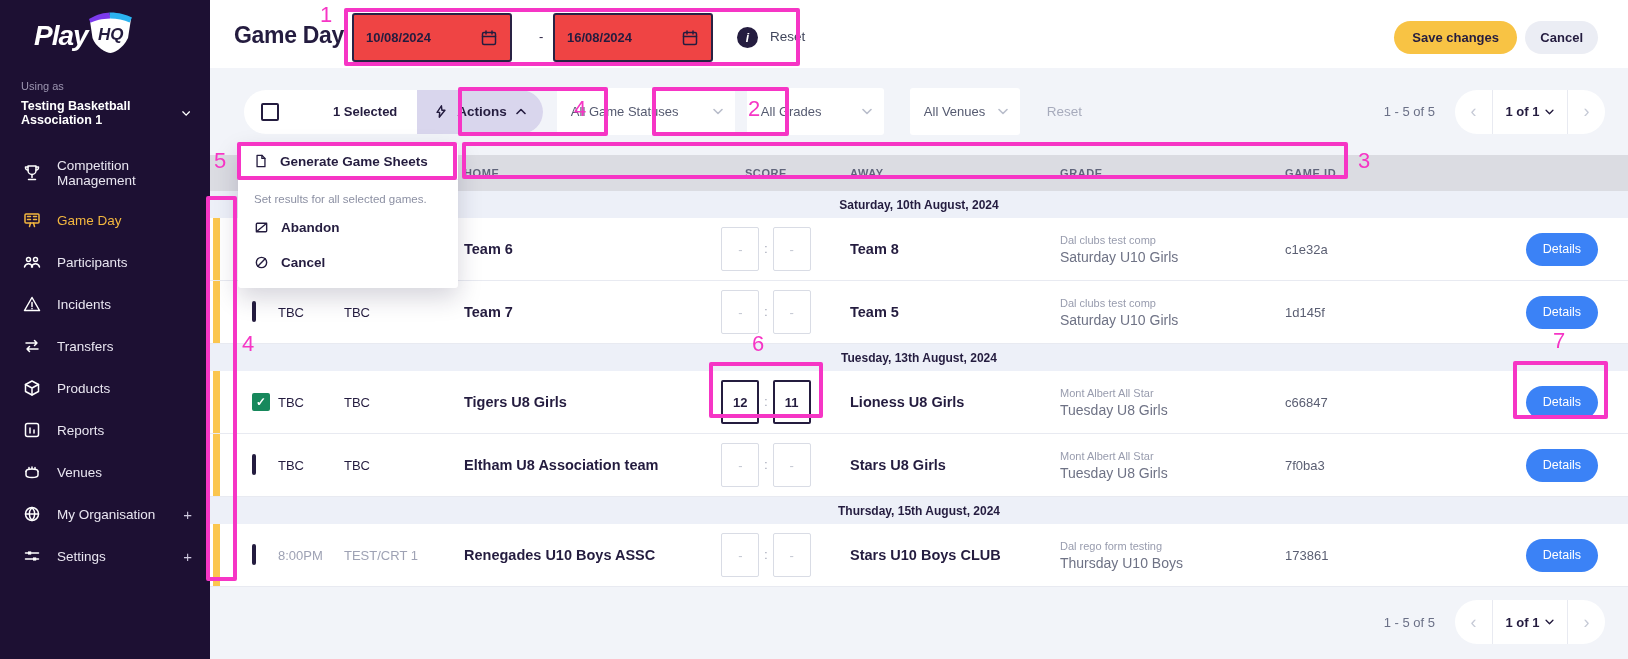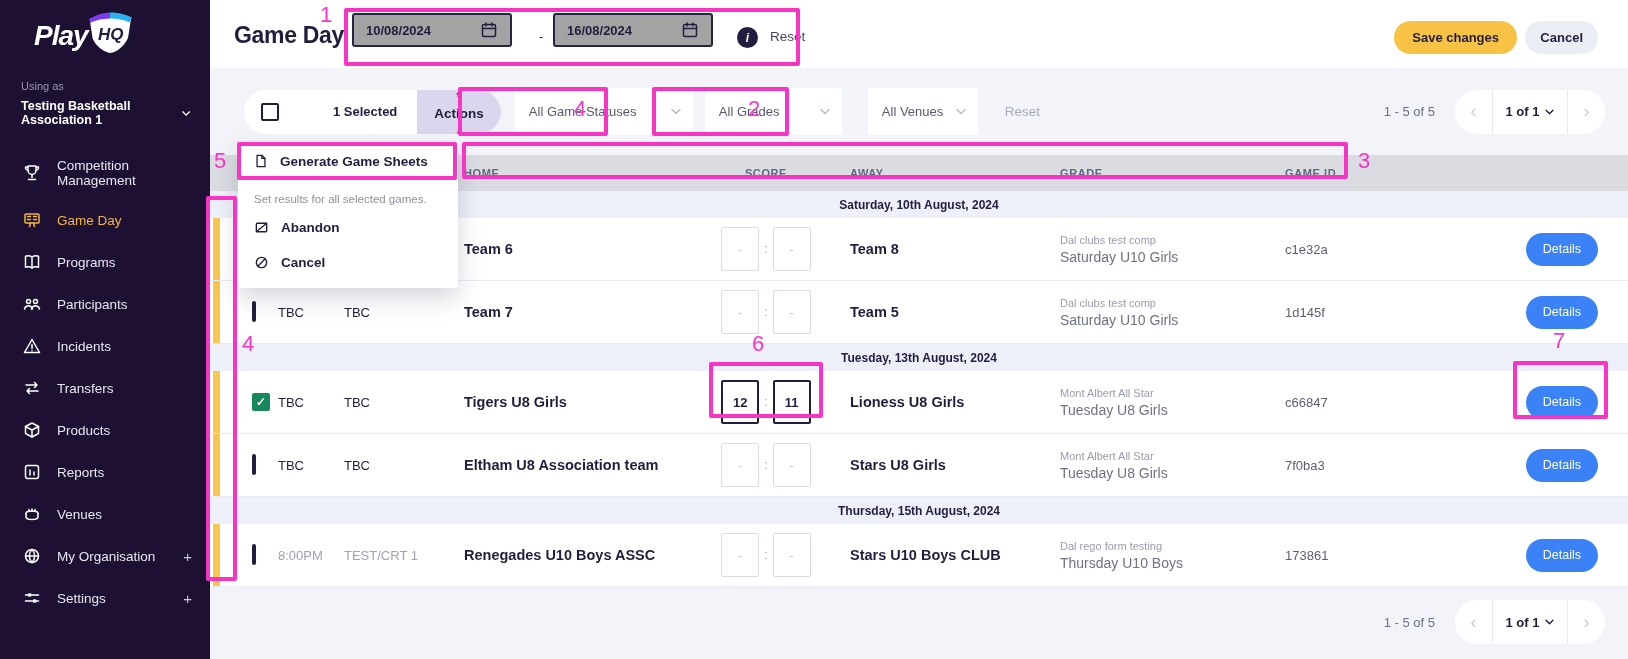--- a/index.html
+++ b/index.html
@@ -18,38 +18,38 @@
   .nav-item { display:flex; align-items:center; gap:15px; padding:11px 18px 11px 22px; color:#E9E6F1; font-size:13.5px; font-weight:500; cursor:pointer; }
   .nav-item svg { width:20px; height:20px; flex:none; stroke:#fff; fill:none; stroke-width:1.5; stroke-linecap:round; stroke-linejoin:round; }
   .nav-item.active { color:#F3B73F; }
   .nav-item.active svg { stroke:#F3B73F; }
   .nav-plus { margin-left:auto; font-size:15px; color:#CFC9DF; }
 
   
   .main { position:absolute; left:210px; top:0; width:1418px; height:659px; }
   .topbar { height:68px; background:#fff; position:relative; }
   .page-title { position:absolute; left:24px; top:22px; font-size:23px; font-weight:800; letter-spacing:-0.3px; }
-  .date-input { position:absolute; top:13px; height:34px; width:160px; border:2px solid #292244; border-radius:3px; background:#a3a3a3; display:flex; align-items:center; padding:0 12px; font-size:13px; font-weight:700; cursor:text; }
+  .date-input { position:absolute; top:13px; height:49px; width:160px; border:2px solid #292244; border-radius:3px; background:#ef4444; display:flex; align-items:center; padding:0 12px; font-size:13px; font-weight:700; cursor:text; }
   .date-input svg { margin-left:auto; stroke:#241C3F; fill:none; stroke-width:1.5; stroke-linecap:round; }
   #date-from { left:142px; } #date-to { left:343px; }
   .date-dash { position:absolute; left:329px; top:29px; font-size:13px; color:#241C3F; }
   .info-badge { position:absolute; left:527px; top:27px; width:21px; height:21px; border-radius:50%; background:#241C3F; color:#fff; font-size:12px; font-weight:700; font-style:italic; display:flex; align-items:center; justify-content:center; cursor:pointer; }
   .reset-top { position:absolute; left:560px; top:29px; font-size:13.5px; color:#41465C; cursor:pointer; }
   .btn-save { position:absolute; right:111px; top:21px; height:33px; padding:0 18px; background:#F8C344; border:none; border-radius:17px; font-size:13px; font-weight:600; color:#241C3F; font-family:inherit; cursor:pointer; }
   .btn-cancel { position:absolute; right:30px; top:21px; height:33px; padding:0 15px; background:#EBEDF4; border:none; border-radius:17px; font-size:13px; font-weight:600; color:#241C3F; font-family:inherit; cursor:pointer; }
 
   
   .toolbar { margin-top:20px; height:47px; display:flex; align-items:center; padding-left:34px; }
   .sel-pill { height:44px; display:flex; border-radius:22px; overflow:hidden; background:#fff; }
   .sel-left { display:flex; align-items:center; gap:12px; padding:0 20px 0 17px; }
   .cbx { width:18px; height:18px; border:2px solid #241C3F; border-radius:2px; background:#fff; cursor:pointer; flex:none; }
   .cbx.checked { background:#17885C; border-color:#17885C; display:flex; align-items:center; justify-content:center; }
   .cbx.checked::after { content:"✓"; color:#fff; font-size:12px; font-weight:700; }
   .sel-label { font-size:13px; font-weight:700;margin-left:42px; }
-  .sel-right { display:flex; align-items:center; gap:9px; padding:0 17px; background:#D9D6ED; font-size:13.5px; font-weight:700; cursor:pointer;flex-direction:column; }
+  .sel-right { display:flex; align-items:center; gap:9px; padding:0 17px; background:#D9D6ED; font-size:13.5px; font-weight:700; cursor:pointer; }
   .sel-right svg { stroke:#241C3F; fill:none; stroke-width:1.6; stroke-linecap:round; stroke-linejoin:round; }
   .filter { height:47px; background:#fff; border-radius:3px; display:flex; align-items:center; justify-content:space-between; padding:0 12px 0 14px; font-size:13px; color:#555A70; cursor:pointer; }
   .filter svg { stroke:#B9BDCB; fill:none; stroke-width:1.6; stroke-linecap:round; stroke-linejoin:round; }
   #f-status { width:178px; margin-left:14px; }
   #f-grade  { width:137px; margin-left:12px; }
   #f-venue  { width:110px; margin-left:26px; }
   .toolbar-reset { margin-left:27px; font-size:13.5px; color:#A7ABBC; cursor:pointer; }
   .pagination { margin-left:auto; display:flex; align-items:center; gap:20px; margin-right:23px; }
   .range { font-size:13px; color:#6B7087; }
   .page-pill { height:44px; width:150px; background:#fff; border-radius:22px; display:flex; align-items:stretch; overflow:hidden; }
@@ -133,27 +133,20 @@
     <div class="nav-item active">
       <svg viewBox="0 0 20 20">
           <rect x="3" y="4" width="14" height="9" rx="1"></rect>
           <path d="M7.5 16.5 8.5 13M12.5 16.5 11.5 13"></path>
           <path d="M5.5 6.5h3M5.5 9.5h3M11.5 6.5h3M11.5 9.5h3"></path>
         </svg>
       <span>Game Day</span>
     </div>
     <div class="nav-item">
       <svg viewBox="0 0 20 20">
-          <path d="M10 5C8.2 3.8 5.5 3.6 3.5 4.2v11c2-.6 4.7-.4 6.5.8 1.8-1.2 4.5-1.4 6.5-.8v-11C14.5 3.6 11.8 3.8 10 5Z"></path>
-          <path d="M10 5v11"></path>
-        </svg>
-      <span>Programs</span>
-    </div>
-    <div class="nav-item">
-      <svg viewBox="0 0 20 20">
           <circle cx="6.5" cy="7.5" r="2"></circle>
           <circle cx="13.5" cy="7.5" r="2"></circle>
           <path d="M2.5 15c.6-2 2.2-3.2 4-3.2s3.4 1.2 4 3.2"></path>
           <path d="M9.5 15c.6-2 2.2-3.2 4-3.2s3.4 1.2 4 3.2"></path>
         </svg>
       <span>Participants</span>
     </div>
     <div class="nav-item">
       <svg viewBox="0 0 20 20">
           <path d="M10 3.5 17.5 16.5h-15Z"></path>

